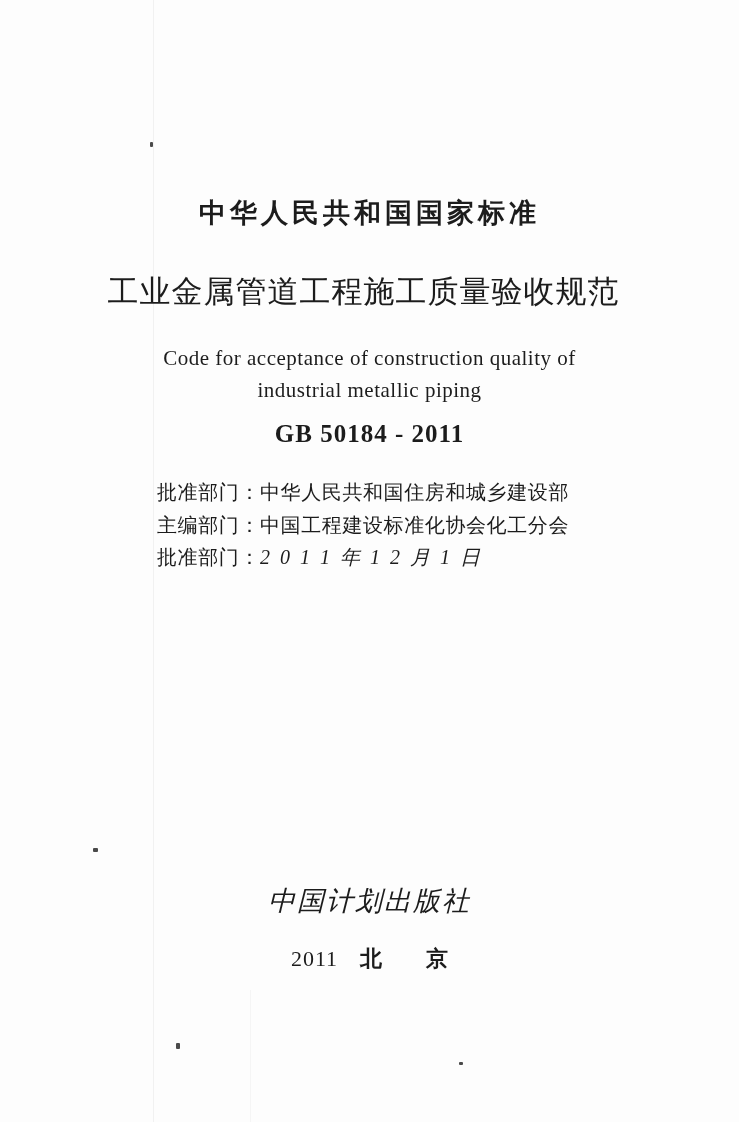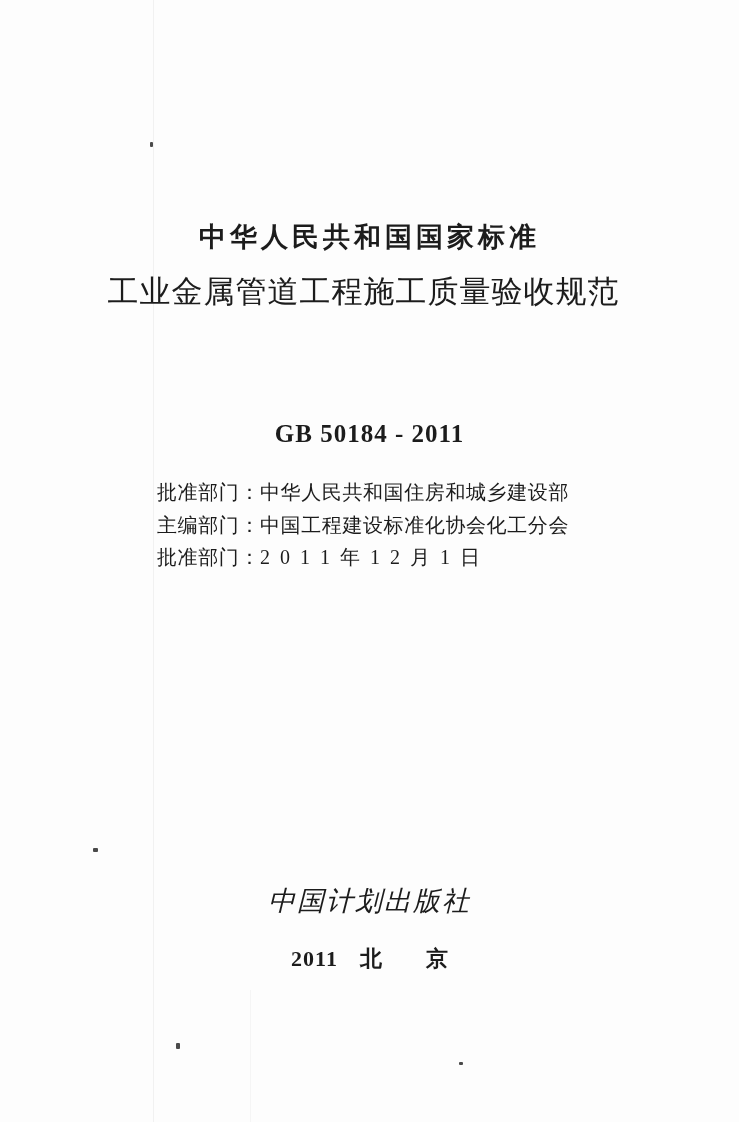--- a/index.html
+++ b/index.html
@@ -45,21 +45,20 @@
     width: 100%;
     text-align: center;
     white-space: nowrap;
   }
   .std-label {
     top: 195px;
     font-family: "Liberation Sans", "DejaVu Sans", sans-serif;
     font-weight: 700;
     font-size: 27px;
     letter-spacing: 4px;
-    margin-top: 24px;
   }
   .title-zh {
     top: 271px;
     font-size: 31px;
     font-weight: 500;
     letter-spacing: 1px;
     transform: translateX(-6px);
   }
   .title-en {
     top: 342px;
@@ -76,33 +75,33 @@
   .details {
     position: absolute;
     top: 476px;
     left: 157px;
     font-size: 20px;
     line-height: 32.5px;
     letter-spacing: 0.6px;
     white-space: nowrap;
   }
   .detail-row { display: block; }
-  .detail-value-date { letter-spacing: 2.5px; }
+  .detail-value-date { letter-spacing: 2.5px; font-style: italic; }
   .publisher {
     top: 883px;
     font-size: 27px;
     letter-spacing: 2px;
     font-style: italic;
   }
   .imprint {
     top: 944px;
     font-size: 22px;
   }
   .imprint .year {
-    font-weight: 700;
+    font-weight: 400;
     font-family: "Liberation Serif", "DejaVu Serif", serif;
     margin-right: 22px;
     letter-spacing: 1px;
   }
   .imprint .city {
     font-weight: 700;
     font-family: "Liberation Sans", "DejaVu Sans", sans-serif;
     margin-top: 31px;
   }
 </style>
@@ -115,20 +114,24 @@
   <div class="scan-line scan-line-2"></div>
   <span class="speck speck-1"></span>
   <span class="speck speck-2"></span>
   <span class="speck speck-3"></span>
   <span class="speck speck-4"></span>
 
   <div class="centered std-label">中华人民共和国国家标准</div>
 
   <div class="centered title-zh">工业金属管道工程施工质量验收规范</div>
 
+  <div class="centered title-en">
+    <div>Code for acceptance of construction quality of</div>
+    <div>industrial metallic piping</div>
+  </div>
 
   <div class="centered std-number">GB 50184 - 2011</div>
 
   <div class="details">
     <div class="detail-row">
       <span>批准部门：</span><span>中华人民共和国住房和城乡建设部</span>
     </div>
     <div class="detail-row">
       <span>主编部门：</span><span>中国工程建设标准化协会化工分会</span>
     </div>

